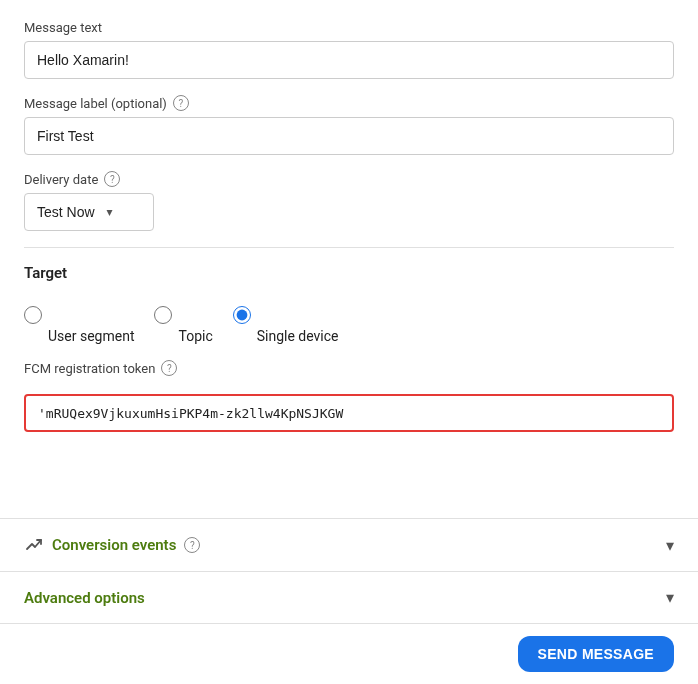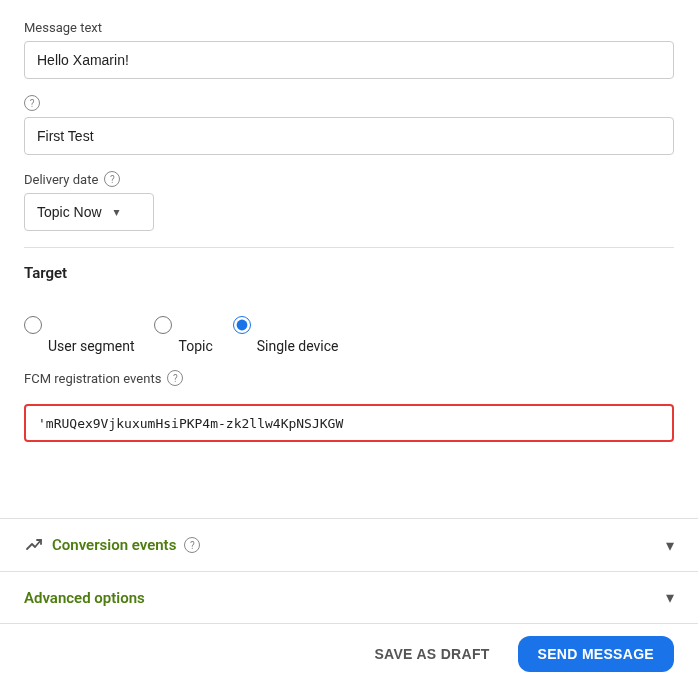--- a/index.html
+++ b/index.html
@@ -91,21 +91,21 @@
     }
 
     .target-section {
       margin-bottom: 12px;
     }
 
     .section-title {
       font-size: 15px;
       font-weight: 600;
       color: #222;
-      margin-bottom: 14px;
+      margin-bottom: 4px;
     }
 
     .radio-group {
       display: flex;
       align-items: center;
       gap: 20px;
       margin-bottom: 16px;
     }
 
     .radio-option {
@@ -220,33 +220,34 @@
 
   <div class="field-group">
     <div class="field-label">
       <span>Message text</span>
     </div>
     <input type="text" class="text-input" value="Hello Xamarin!" style="">
   </div>
 
   <div class="field-group">
     <div class="field-label">
+      <span>Message label (optional)</span>
       <span class="help-icon">?</span>
     </div>
     <input type="text" class="text-input" value="First Test" style="">
   </div>
 
   <div class="field-group">
     <div class="field-label">
       <span>Delivery date</span>
       <span class="help-icon">?</span>
     </div>
     <div class="dropdown-wrapper">
       <button class="dropdown-btn">
-        <span>Topic Now</span>
+        <span>Test Now</span>
         <span class="dropdown-arrow">▾</span>
       </button>
     </div>
   </div>
 
   <hr class="section-divider">
 
   <div class="target-section">
     <div class="section-title">Target</div>
 
@@ -260,21 +261,21 @@
         <span class="radio-label">Topic</span>
       </label>
       <label class="radio-option">
         <input type="radio" class="radio-input" name="target" checked="" style="">
         <span class="radio-label">Single device</span>
       </label>
     </div>
 
     <div class="field-group">
       <div class="field-label">
-        <span>FCM registration events</span>
+        <span>FCM registration token</span>
         <span class="help-icon">?</span>
       </div>
       <input type="text" class="token-input" value="'mRUQex9VjkuxumHsiPKP4m-zk2llw4KpNSJKGW" style="">
     </div>
   </div>
 </div>
 
 <div class="collapsible-section">
   <div class="collapsible-header">
     <div class="collapsible-left">
@@ -294,15 +295,14 @@
 <div class="collapsible-section">
   <div class="collapsible-header">
     <div class="collapsible-left">
       <span class="collapsible-title">Advanced options</span>
     </div>
     <span class="chevron-icon">▾</span>
   </div>
 </div>
 
 <div class="footer-bar">
-  <button class="btn-draft">SAVE AS DRAFT</button>
   <button class="btn-send">SEND MESSAGE</button>
 </div>
 
 </body></html>

